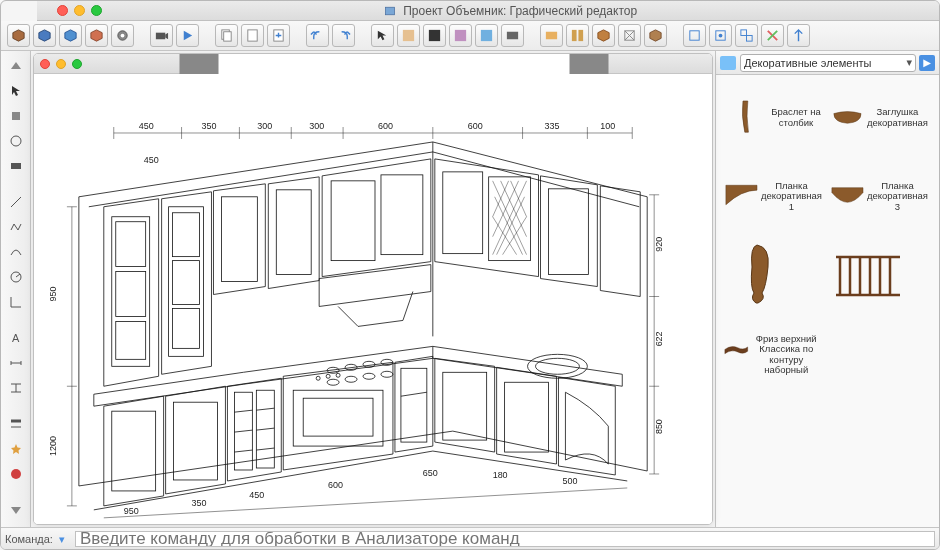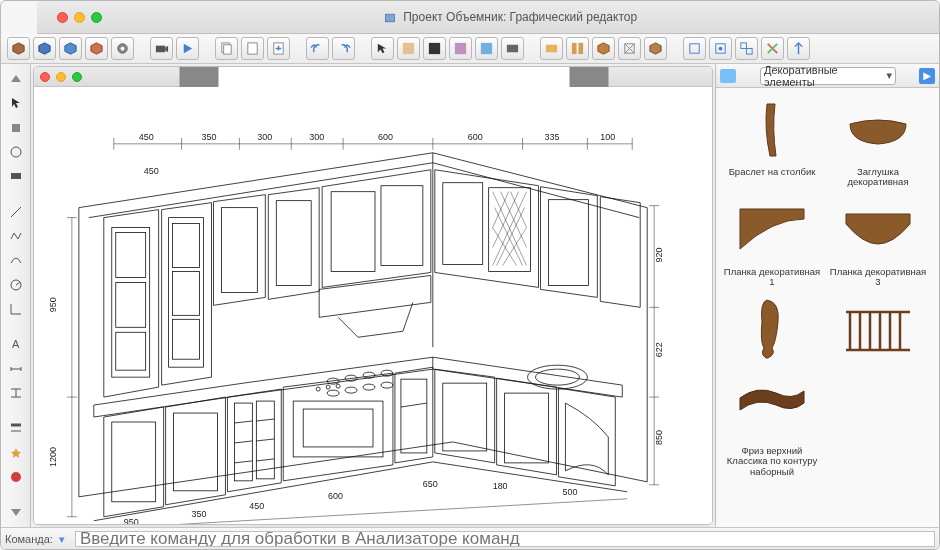--- a/index.html
+++ b/index.html
@@ -1,20 +1,20 @@
 <!DOCTYPE html>
 <html><head>
 <meta charset="utf-8">
 <style>
 * { box-sizing: border-box; margin: 0; padding: 0; }
 body { font-family: -apple-system, "Helvetica Neue", sans-serif; background: #fff; overflow: hidden; width: 940px; height: 550px; font-size: 11px; color: #333; }
 
 .window { width: 940px; height: 550px; display: flex; flex-direction: column; border: 1px solid #b8b8b8; border-radius: 6px; overflow: hidden; background: #f5f5f5; box-shadow: 0 4px 20px rgba(0,0,0,0.15); }
 
-.titlebar { height: 33px; display: flex; align-items: center; padding: 0 20px; background: linear-gradient(#ebebeb,#dcdcdc); border-bottom: 1px solid #c0c0c0; margin-left: 36px; }
+.titlebar { height: 20px; display: flex; align-items: center; padding: 0 20px; background: linear-gradient(#ebebeb,#dcdcdc); border-bottom: 1px solid #c0c0c0; margin-left: 36px; }
 .traffic { display: flex; gap: 6px; }
 .traffic span { width: 11px; height: 11px; border-radius: 50%; display:inline-block; }
 .traffic .r { background:#ff5f57; border:1px solid #e24238; }
 .traffic .y { background:#ffbd2e; border:1px solid #e0a328; }
 .traffic .g { background:#29c940; border:1px solid #1fa52f; }
 .titlebar .title { flex:1; text-align:center; font-size: 12px; color:#555; }
 .titlebar .ticon { width:12px; height:12px; margin-right:4px; vertical-align:middle; }
 
 .toolbar { height: 30px; display: flex; align-items: center; gap: 3px; padding: 2px 6px; background: linear-gradient(#f8f8f8,#ececec); border-bottom:1px solid #c5c5c5; }
 .tbtn { width: 23px; height: 23px; border: 1px solid #b8b8b8; border-radius: 3px; background: linear-gradient(#fdfdfd,#e6e6e6); display:flex; align-items:center; justify-content:center; cursor:pointer; }
@@ -29,28 +29,28 @@
 
 .canvas-wrap { flex:1; position:relative; display:flex; flex-direction:column; }
 .inner-window { position:absolute; inset:2px 2px 2px 2px; border:1px solid #c0c0c0; border-radius:5px; background:#fff; display:flex; flex-direction:column; overflow:hidden; box-shadow: 0 2px 8px rgba(0,0,0,0.1); }
 .inner-titlebar { height:20px; display:flex; align-items:center; padding:0 6px; background: linear-gradient(#ebebeb,#dcdcdc); border-bottom:1px solid #c5c5c5; }
 .inner-titlebar .traffic span { width:10px; height:10px; }
 .inner-titlebar .title { flex:1; text-align:center; font-size:11px; color:#555; }
 .canvas { flex:1; background:#fff; position:relative; }
 .canvas svg { width:100%; height:100%; }
 
 .right-panel { width:224px; border-left:1px solid #c5c5c5; background:#f9f9f9; display:flex; flex-direction:column; overflow:hidden; }
-.rp-head { height:24px; display:flex; align-items:center; padding:2px 4px; background: linear-gradient(#f8f8f8,#e8e8e8); border-bottom:1px solid #c5c5c5;gap:20px; }
+.rp-head { height:24px; display:flex; align-items:center; padding:2px 4px; background: linear-gradient(#f8f8f8,#e8e8e8); border-bottom:1px solid #c5c5c5; }
 .rp-head .folder { width:16px; height:14px; background:#79c0f8; border-radius:2px; margin-right:4px; }
 .rp-head .sel { flex:1; font-size:11px; height:18px; border:1px solid #b0b0b0; border-radius:3px; background:#fff; padding:0 3px; display:flex; align-items:center; justify-content:space-between; }
 .rp-head .sel .chev { color:#555; }
 .rp-head .arrowbtn { width:16px; height:16px; background:#4a90e2; border-radius:2px; margin-left:3px; display:flex; align-items:center; justify-content:center; color:#fff; font-size:10px; }
 
 .rp-body { flex:1; overflow-y:auto; display:flex; flex-wrap:wrap; align-content:flex-start; padding:4px; gap:2px; }
-.lib-item { width:104px; display:flex; flex-direction:column; align-items:center; font-size:9.5px; text-align:center; line-height:1.1; padding:2px; }
+.lib-item { width:104px; display:flex; flex-direction:row; align-items:center; font-size:9.5px; text-align:center; line-height:1.1; padding:2px; }
 .lib-item .thumb { width:80px; height:70px; margin-bottom:3px; display:flex; align-items:center; justify-content:center; }
 .lib-item .thumb svg { width:100%; height:100%; }
 
 .statusbar { height:22px; display:flex; align-items:center; padding:2px 4px; background: linear-gradient(#f8f8f8,#e8e8e8); border-top:1px solid #c5c5c5; }
 .statusbar .lbl { font-size:11px; color:#555; margin-right:6px; }
 .statusbar .dd { width:12px; height:12px; margin-right:4px; color:#4a90e2; }
 .statusbar input { flex:1; height:16px; border:1px solid #c0c0c0; font-size:17px; padding:0 4px; color:#888; background:#fff; }
 
 
 .dim { font-size: 9px; fill:#222; }

